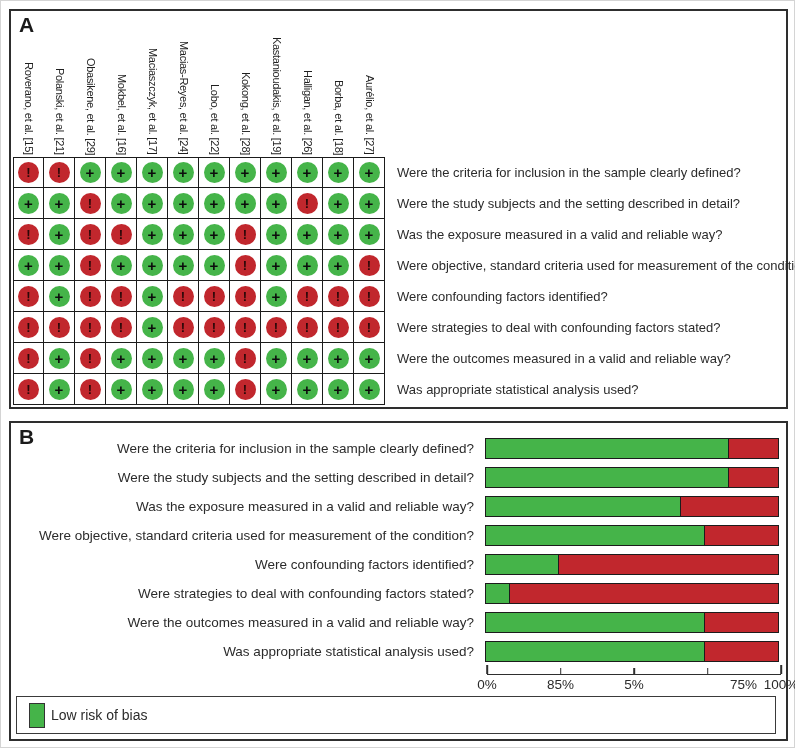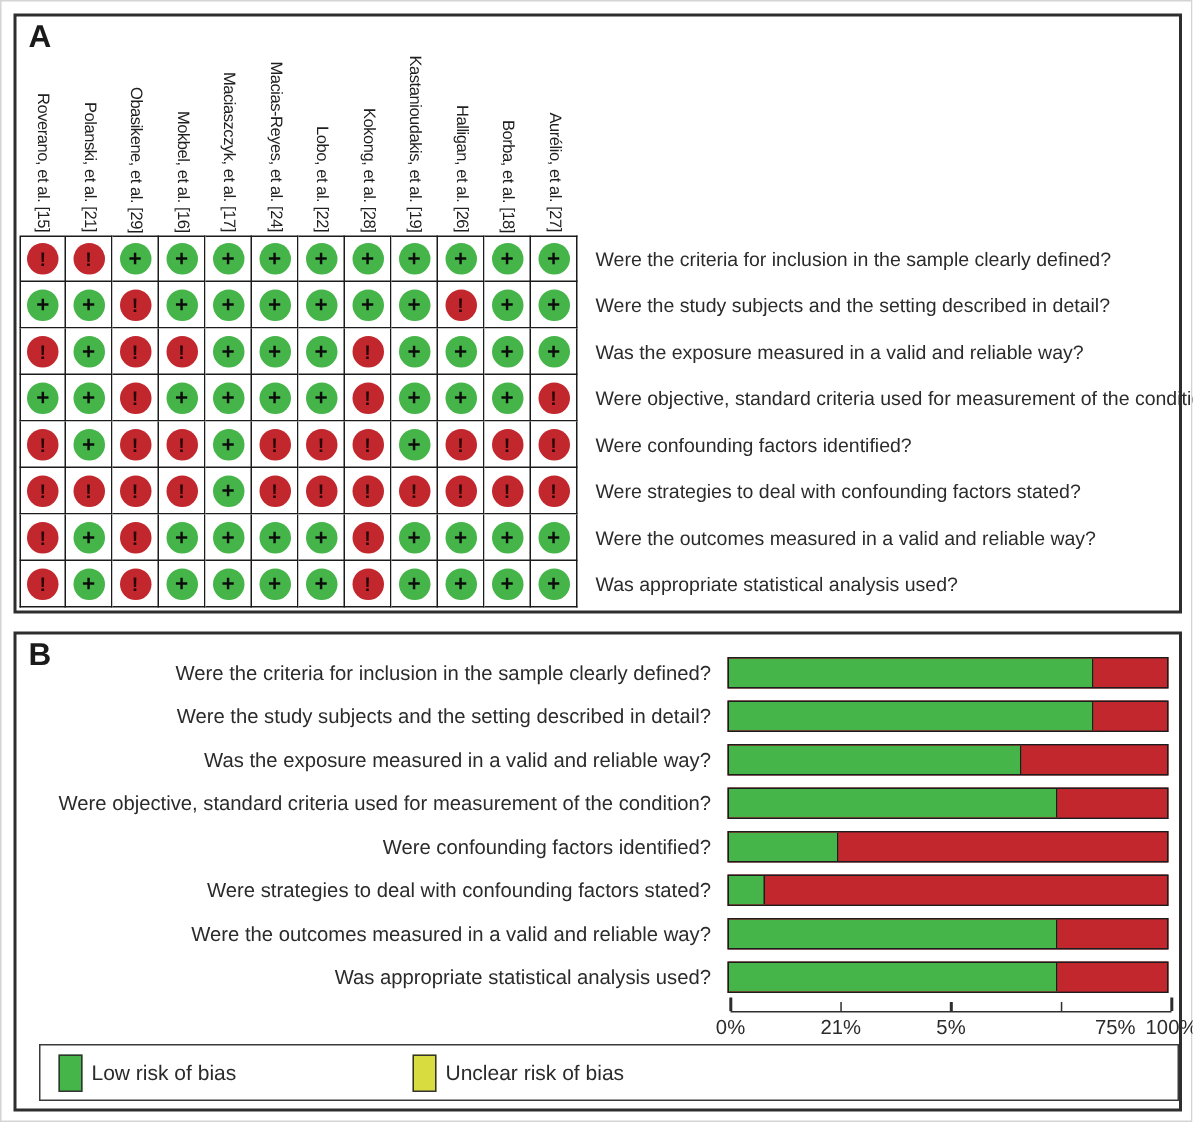--- a/index.html
+++ b/index.html
@@ -69,21 +69,21 @@
   .axis { position:absolute; left:476px; top:243px; width:294px; height:10px; }
   .axis-line { position:absolute; left:0; right:0; top:8px; border-top:1.6px solid #2e2e2e; }
   .tick { position:absolute; width:1.6px; background:#2e2e2e; bottom:2px; transform:translateX(-50%); }
   .tick.end { height:9px; } .tick.mid { height:6px; }
   .axis-labels { position:absolute; left:476px; top:254px; width:294px; height:16px; }
   .axis-labels .alabel {
     position:absolute; transform:translateX(-50%);
     font-size:13.5px; color:#2b2b2b; white-space:nowrap;
   }
   .legend {
-    position:absolute; left:15px; top:273px; width:760px; height:38px;
+    position:absolute; left:5px; top:273px; width:760px; height:38px;
     border:1.6px solid #3a3a3a; background:#fff;
   }
   .legend-item { position:absolute; top:0; height:100%; display:flex; align-items:center; }
   .swatch { width:16px; height:25px; border:1px solid #333; margin-right:6px; }
   .legend-text { font-size:14px; color:#2b2b2b; white-space:nowrap; }
 </style>
 </head>
 <body>
 
 <div class="figure">
@@ -507,30 +507,26 @@
     <div class="axis">
       <div class="axis-line"></div>
     <div class="tick end" style="left: 0%;"></div>
         <div class="tick mid" style="left: 25%;"></div>
         <div class="tick mid" style="left: 50%;"></div>
         <div class="tick mid" style="left: 75%;"></div>
         <div class="tick end" style="left: 100%;"></div>
       </div>
     <div class="axis-labels">
         <div class="alabel" style="left: 0%;">0%</div>
-        <div class="alabel" style="left: 25%;">21%</div>
+        <div class="alabel" style="left: 25%;">85%</div>
         <div class="alabel" style="left: 50%;">5%</div>
         <div class="alabel" style="left: 75%; margin-left: 36px;">75%</div>
         <div class="alabel" style="left: 100%;">100%</div>
       </div>
     <div class="legend">
         <div class="legend-item" style="left: 12px;">
           <div class="swatch" style="background: rgb(69, 180, 73);"></div>
           <span class="legend-text">Low risk of bias</span>
         </div>
-        <div class="legend-item" style="left: 248px;">
-          <div class="swatch" style="background: rgb(217, 220, 62);"></div>
-          <span class="legend-text">Unclear risk of bias</span>
-        </div>
       </div>
   </div>
 
 </div>
 
 </body></html>

